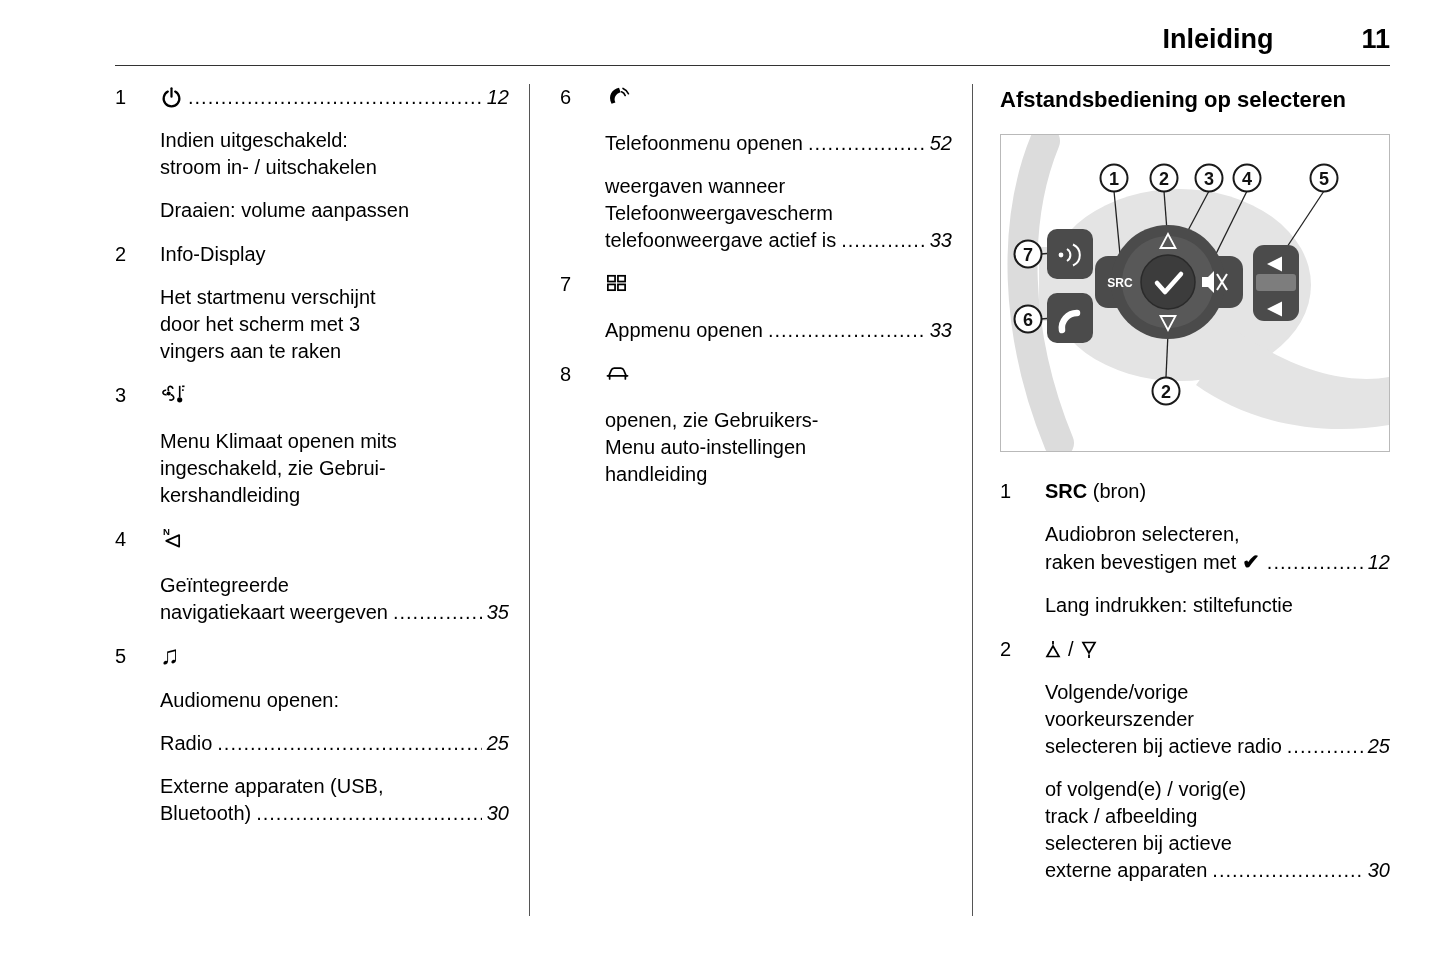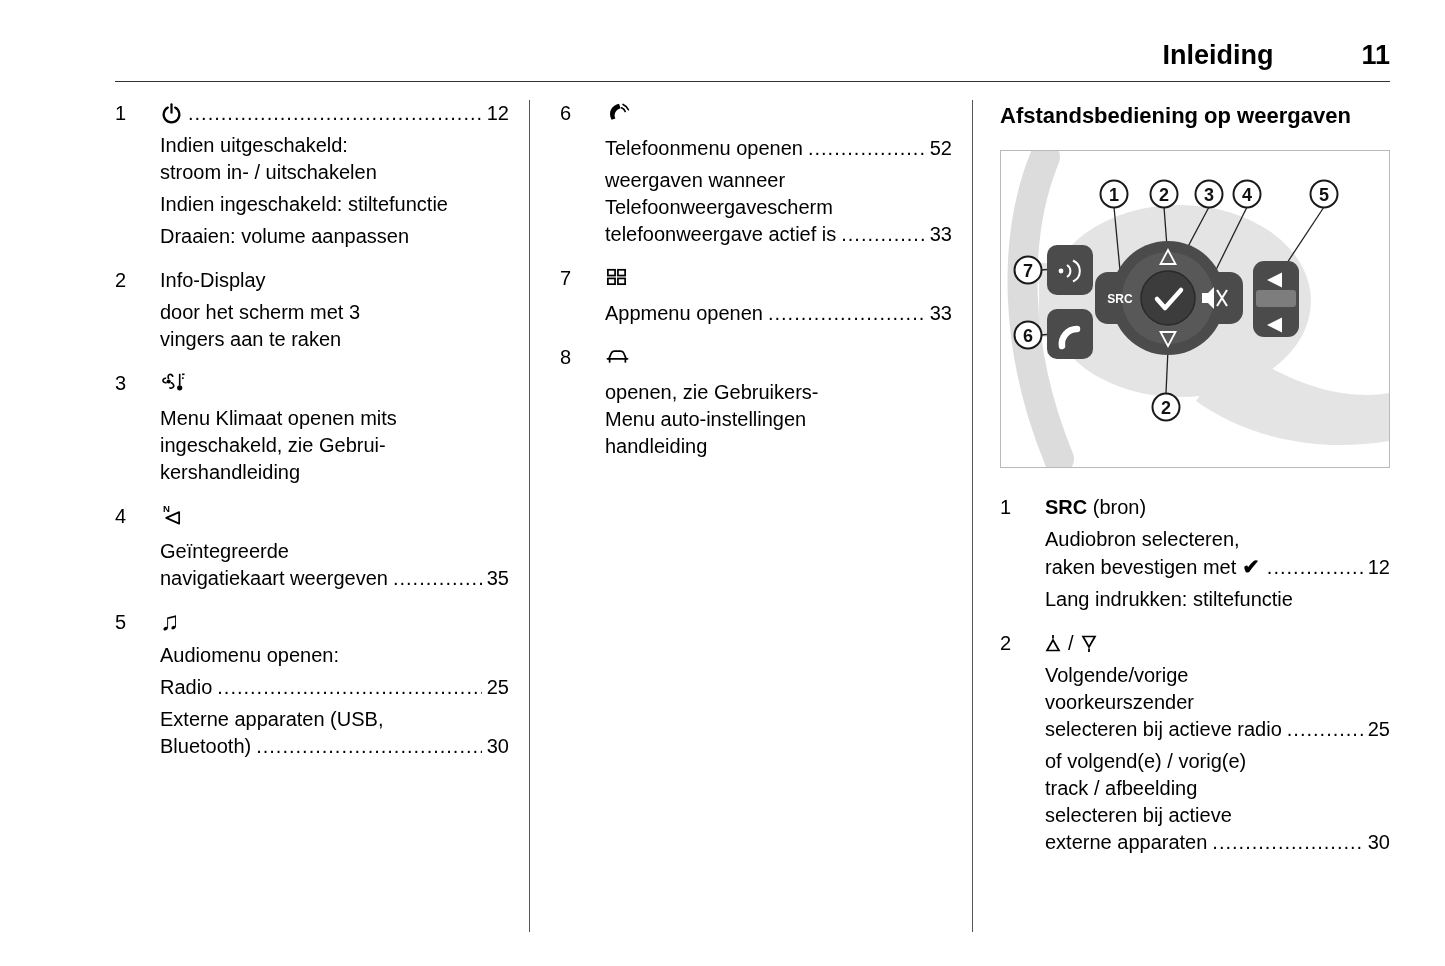--- a/index.html
+++ b/index.html
@@ -1,38 +1,38 @@
 <!DOCTYPE html>
 <html><head>
 <meta charset="utf-8">
 <style>
   * { box-sizing: border-box; }
   body { margin:0; background:#fff; }
   .page { position:relative; width:1445px; height:966px; overflow:hidden; background:#fff;
           font-family:"Liberation Sans", sans-serif; color:#000; }
   .header { display:flex; justify-content:flex-end; align-items:baseline; gap:88px;
-            margin:0 55px 0 115px; padding-top:40px; }
+            margin:0 55px 0 115px; padding-top:24px; }
   .title, .pageno { font-size:27px; font-weight:bold; }
   .rule { border-bottom:1.5px solid #333; margin:10px 55px 0 115px; }
   .columns { display:grid; grid-template-columns:415px 443px 417px;
              margin:18px 55px 0 115px; height:832px; }
   .col { font-size:20px; line-height:27px; min-width:0; }
   .col1 { padding-right:20px; border-right:1px solid #555; }
   .col2 { padding:0 20px 0 30px; border-right:1px solid #555; }
   .col3 { padding-left:27px; }
   .entry { display:grid; grid-template-columns:45px 1fr; margin-bottom:17px; }
   .marker { font-size:20px; }
   .content { min-width:0; }
-  .para { margin-top:5px; }
+  .para { margin-top:16px; }
   .content > .para:first-child, .content > .head:first-child { margin-top:0; }
   .line { white-space:nowrap; }
   .leader-line { display:flex; align-items:baseline; white-space:nowrap; }
   .lt { flex:0 0 auto; }
   .dots { flex:1 1 auto; overflow:hidden; margin:0 5px; letter-spacing:1px; }
-  .pg { flex:0 0 auto; }
+  .pg { flex:0 0 auto;font-style:italic; }
   .ic { display:inline-flex; align-self:center; }
   .ic svg { display:block; }
   .glyph { font-size:26px; line-height:24px; }
   .checkglyph { font-weight:bold; font-size:21px; margin-right:2px; }
   .term-bold { font-weight:bold; }
   .col3 .heading { font-size:22px; font-weight:bold; margin:2px 0 20px 0; line-height:28px; }
   .figure { width:390px; border:1px solid #b9b9b9; background:#fff; margin-bottom:26px; }
   .figure svg { display:block; }
   .sep { margin:0 7px; }
   .preset-ic { vertical-align:-3px; }
@@ -63,33 +63,31 @@
                 </svg>
             </span>
             <span class="dots">..............................................................................................................</span>
             <span class="pg">12</span>
           </div>
           <div class="para">
             <div class="line">Indien uitgeschakeld:</div>
             <div class="line">stroom in- / uitschakelen</div>
           </div>
           <div class="para">
-            <div class="line">Indien ingeschakeld: stiltefunctie</div>
-          </div>
-          <div class="para">
             <div class="line">Draaien: volume aanpassen</div>
           </div>
         </div>
       </div>
 
       <div class="entry">
         <span class="marker">2</span>
         <div class="content">
           <div class="line head">Info-Display</div>
           <div class="para">
+            <div class="line">Het startmenu verschijnt</div>
             <div class="line">door het scherm met 3</div>
             <div class="line">vingers aan te raken</div>
           </div>
         </div>
       </div>
 
       <div class="entry">
         <span class="marker">3</span>
         <div class="content">
           <div class="head">
@@ -245,21 +243,21 @@
             <div class="line">Menu auto-instellingen</div>
             <div class="line">handleiding</div>
           </div>
         </div>
       </div>
 
     </div>
 
     <div class="col col3">
 
-      <div class="heading">Afstandsbediening op weergaven</div>
+      <div class="heading">Afstandsbediening op selecteren</div>
 
       <div class="figure">
         <svg viewBox="0 0 388 316" width="388" height="316">
 
           <path d="M44 6 C12 84 12 196 58 308" stroke="#dcdcdc" stroke-width="30" fill="none" stroke-linecap="round"></path>
           <rect x="38" y="112" width="50" height="74" fill="#e4e4e4"></rect>
           <ellipse cx="178" cy="150" rx="132" ry="96" fill="#e4e4e4"></ellipse>
           <path d="M235 195 C300 242 355 248 388 242 L388 290 C315 302 245 286 195 250 Z" fill="#e4e4e4"></path>
 
           <g stroke="#222" stroke-width="1.3">

